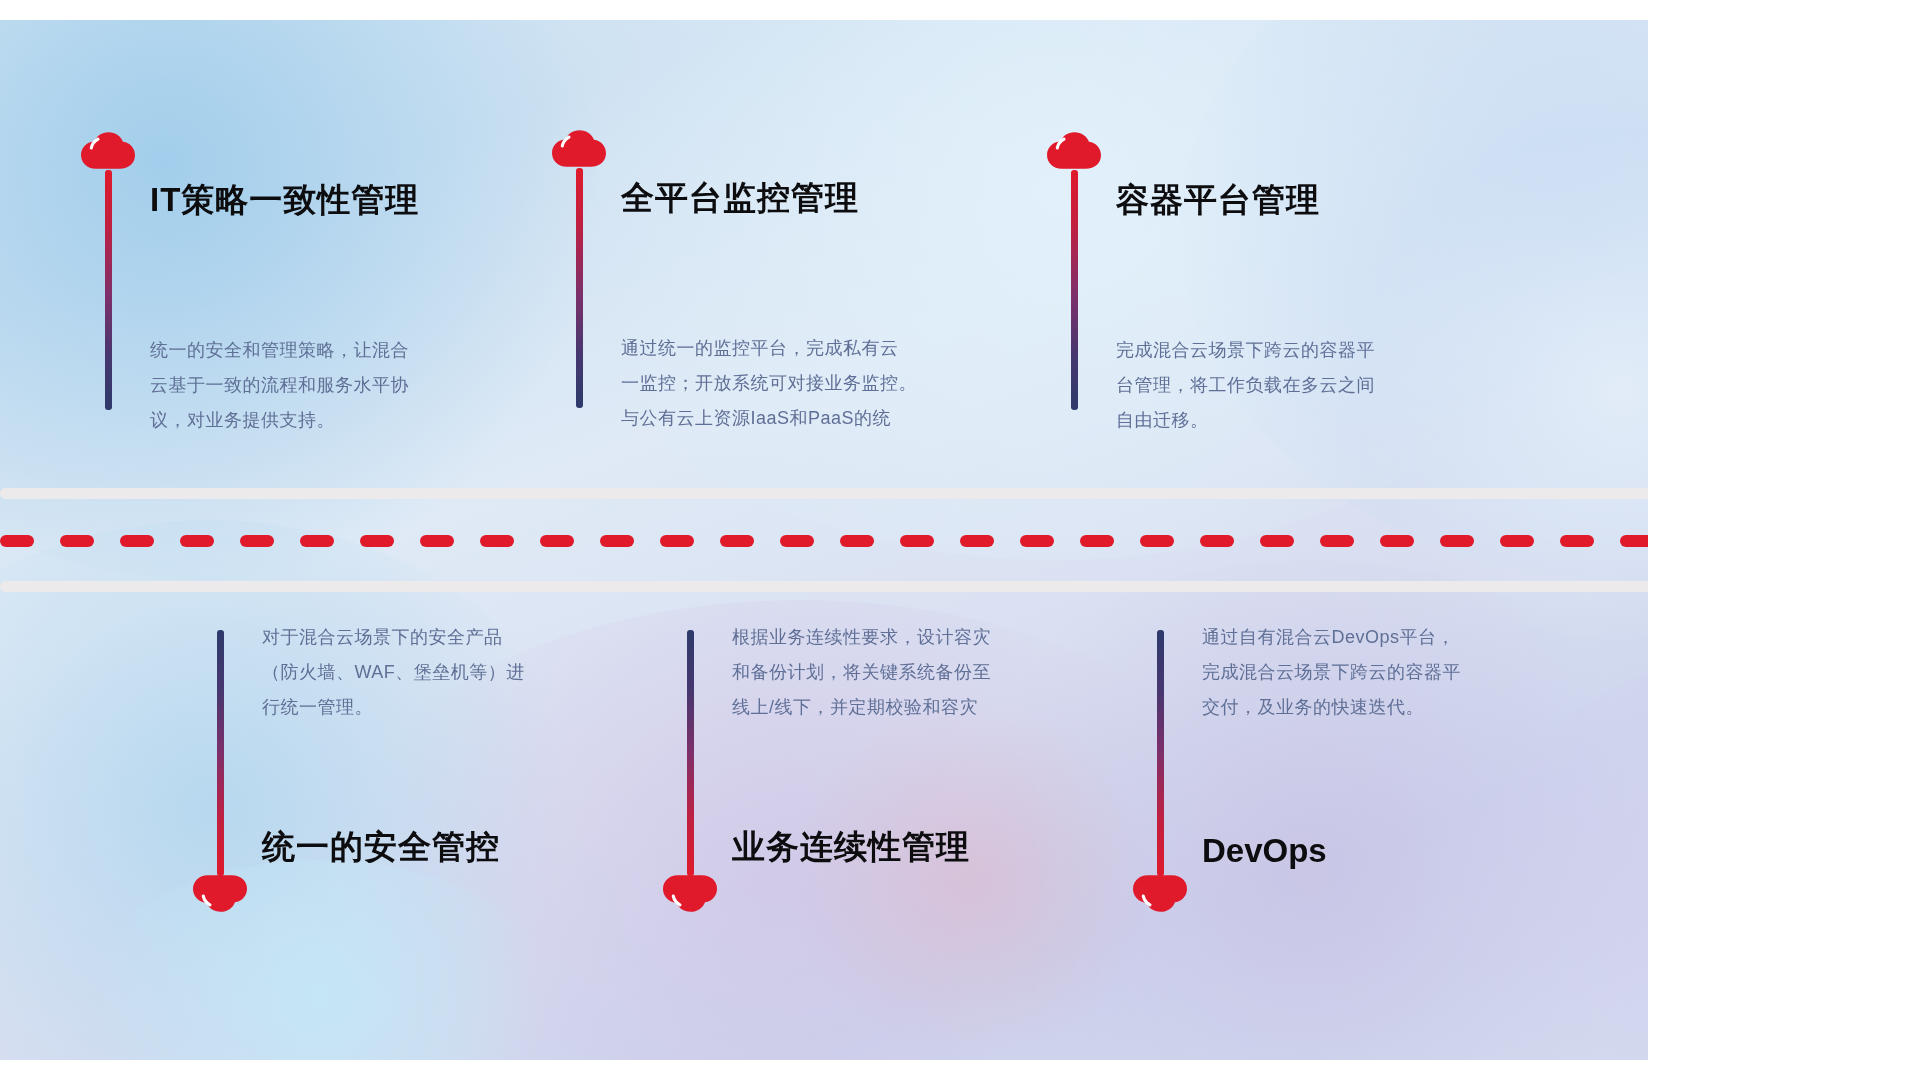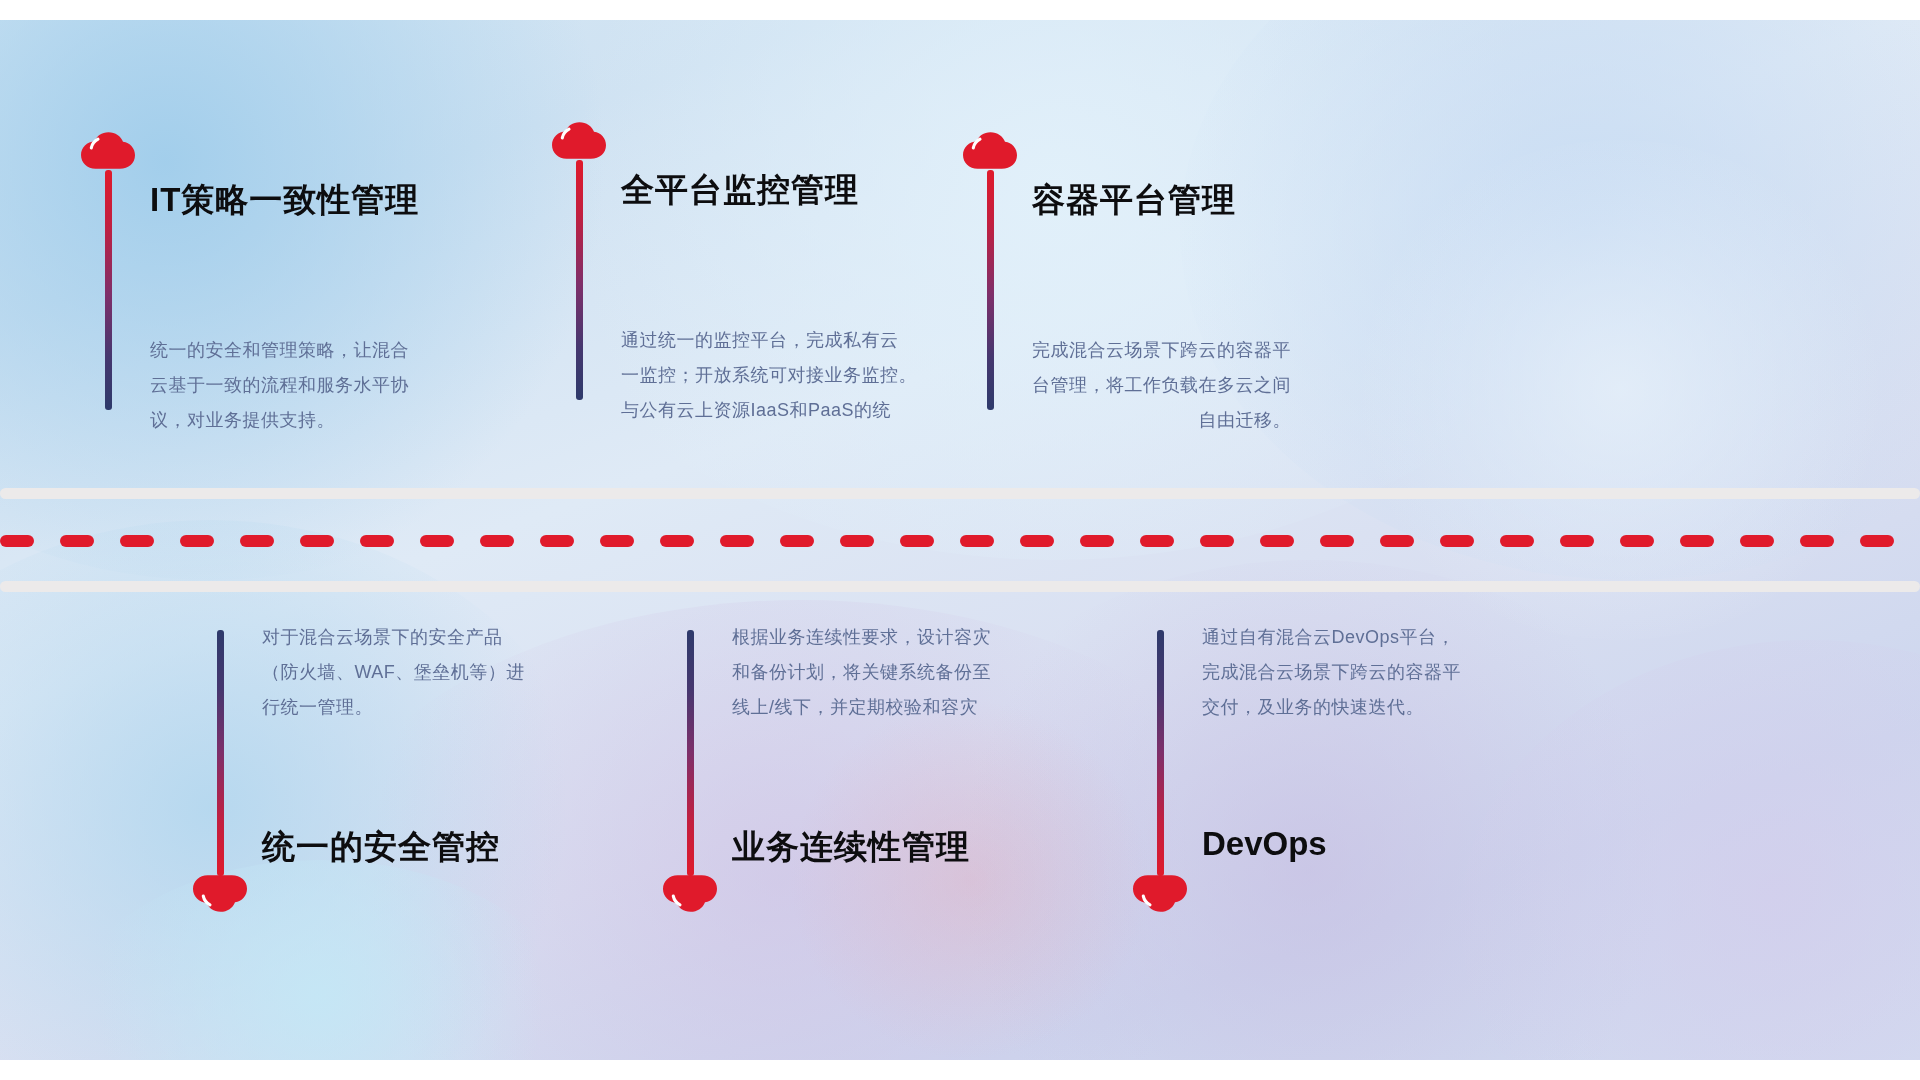--- a/index.html
+++ b/index.html
@@ -5,21 +5,21 @@
   * { margin:0; padding:0; box-sizing:border-box; }
   html,body { width:1920px; height:1080px; overflow:hidden; }
   body {
     font-family:"Liberation Sans","DejaVu Sans",sans-serif;
     background:#ffffff;
     position:relative;
   }
 
   
   #stage {
-    position:absolute; left:0; top:0; width:1920px; height:1080px;
+    position:absolute; left:0; top:0; width:1648px; height:1080px;
     overflow:hidden;
     background:
       linear-gradient(160deg,#d5e7f4 0%, #cfe2f2 18%, #dfeaf6 40%, #d9dff1 62%, #cdd6ee 80%, #d3dcf0 100%);
   }
   .blob { position:absolute; border-radius:50%; pointer-events:none; }
   .b1 { left:-240px; top:-180px; width:900px; height:760px;
         background:radial-gradient(circle at 45% 45%, rgba(160,205,235,.95), rgba(160,205,235,0) 68%); }
   .b2 { left:480px; top:-260px; width:1150px; height:820px;
         background:radial-gradient(circle at 50% 55%, rgba(225,240,250,.98), rgba(225,240,250,0) 66%); }
   .b3 { left:1180px; top:-120px; width:900px; height:700px;
@@ -61,21 +61,21 @@
   
   .stem { position:absolute; width:7px; border-radius:3px; }
   .stem-down { background:linear-gradient(180deg,#e01a2b 0%, #c31f3f 22%, #7e2f6a 52%, #45376f 78%, #2e3a6b 100%); }
   .stem-up   { background:linear-gradient(180deg,#2e3a6b 0%, #45376f 24%, #7e2f6a 50%, #c31f3f 78%, #e01a2b 100%); }
 
   .title {
     position:absolute;
     font-size:33px; font-weight:bold; color:#0d0d0f;
     letter-spacing:1px; white-space:nowrap;
   }
-  .title.latin { letter-spacing:0px; }
+  .title.latin { letter-spacing:0px;margin-top:7px; }
   .desc {
     position:absolute;
     font-size:18px; line-height:35px; color:#5f6f96;
     letter-spacing:0.5px;
   }
 
   
   .top-col .cloud { position:absolute; top:0px; left:0px; }
   .top-col .stem  { top:40px; left:27px; height:240px; }
   .top-col .title { left:72px; top:48px; }
@@ -111,37 +111,37 @@
     </div>
     <div class="stem stem-down"></div>
     <div class="title">IT策略一致性管理</div>
     <div class="desc">
       <div>统一的安全和管理策略，让混合</div>
       <div>云基于一致的流程和服务水平协</div>
       <div>议，对业务提供支持。</div>
     </div>
   </div>
 
-  <div class="col top-col" id="top-col-1" style="left:549px; top:120px; width:460px; height:300px;">
+  <div class="col top-col" id="top-col-1" style="left:549px; top:128px; width:460px; height:300px;">
     <div class="cloud">
       <svg viewBox="0 0 60 46" xmlns="http://www.w3.org/2000/svg">
         <path d="M30.5 2.2c-6.8 0-11.9 3.8-13.7 9.0C9.0 11.6 3.0 17.5 3.0 25.0c0 7.9 6.3 13.7 14.6 13.7h24.2c8.9 0 15.2-5.6 15.2-13.4 0-7.0-4.9-12.6-12.0-13.5C42.9 6.0 37.4 2.2 30.5 2.2z" fill="#e01a2b"></path>
         <path d="M20.0 9.2c-3.6 1.9-6.0 5.2-6.7 8.7" stroke="#ffffff" stroke-width="3.1" stroke-linecap="round" fill="none"></path>
       </svg>
     </div>
     <div class="stem stem-down"></div>
     <div class="title">全平台监控管理</div>
     <div class="desc">
       <div>通过统一的监控平台，完成私有云</div>
       <div>一监控；开放系统可对接业务监控。</div>
       <div>与公有云上资源IaaS和PaaS的统</div>
     </div>
   </div>
 
-  <div class="col top-col" id="top-col-2" style="left:960px; top:130px; width:440px; height:300px;text-align:right;">
+  <div class="col top-col" id="top-col-2" style="left:1044px; top:130px; width:440px; height:300px;">
     <div class="cloud">
       <svg viewBox="0 0 60 46" xmlns="http://www.w3.org/2000/svg">
         <path d="M30.5 2.2c-6.8 0-11.9 3.8-13.7 9.0C9.0 11.6 3.0 17.5 3.0 25.0c0 7.9 6.3 13.7 14.6 13.7h24.2c8.9 0 15.2-5.6 15.2-13.4 0-7.0-4.9-12.6-12.0-13.5C42.9 6.0 37.4 2.2 30.5 2.2z" fill="#e01a2b"></path>
         <path d="M20.0 9.2c-3.6 1.9-6.0 5.2-6.7 8.7" stroke="#ffffff" stroke-width="3.1" stroke-linecap="round" fill="none"></path>
       </svg>
     </div>
     <div class="stem stem-down"></div>
     <div class="title">容器平台管理</div>
     <div class="desc">
       <div>完成混合云场景下跨云的容器平</div>

